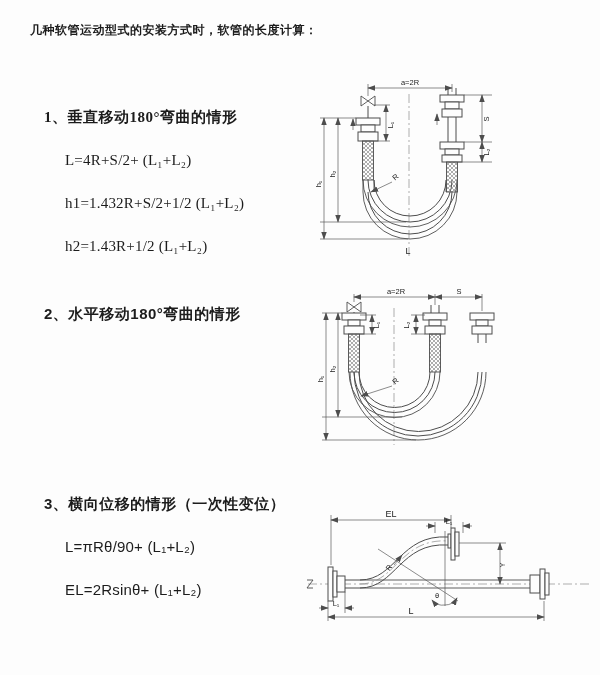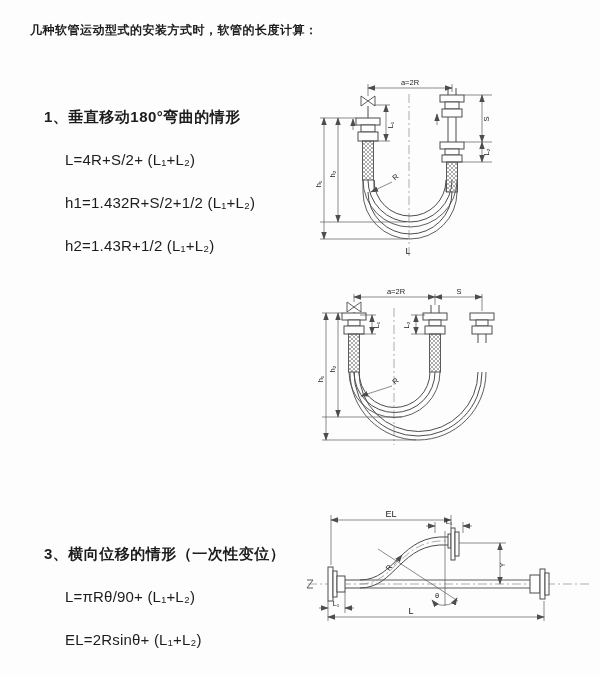--- a/index.html
+++ b/index.html
@@ -10,23 +10,23 @@
     color:#1c1c1c;
   }
   .page-title{
     position:absolute;left:30px;top:22px;
     font-size:12px;font-weight:600;letter-spacing:.5px;
   }
   .sec{position:absolute;left:44px;}
   .sec-heading{font-size:15px;font-weight:600;letter-spacing:.5px;line-height:20px;}
   .formula{font-size:15px;font-weight:500;line-height:20px;margin-top:23px;padding-left:21px;letter-spacing:.2px;}
   .formula:first-of-type{margin-top:10px;}
-  #sec1{top:107px;}
+  #sec1{top:107px;font-family:Liberation Serif, serif;}
   #sec2{top:304px;}
-  #sec3{top:544px;}
+  #sec3{top:494px;}
   .diag{position:absolute;}
   #diag1{left:312px;top:72px;}
   #diag2{left:312px;top:283px;}
   #diag3{left:298px;top:503px;}
   svg .dl{stroke:#4d4d4d;fill:none;stroke-width:1;}
   svg .dl2{stroke:#4d4d4d;fill:none;stroke-width:.9;}
   svg .dm{stroke:#5a5a5a;fill:none;stroke-width:.7;}
   svg .cl{stroke:#8a8a8a;fill:none;stroke-width:.7;stroke-dasharray:9 3 2 3;}
   svg .hz{fill:url(#hatch);stroke:#4d4d4d;stroke-width:.9;}
   svg .fl{fill:#fdfdfd;stroke:#4d4d4d;stroke-width:1;}
@@ -39,20 +39,21 @@
 <div class="page-title">几种软管运动型式的安装方式时，软管的长度计算：</div>
 
 <div class="sec" id="sec1">
   <div class="sec-heading">1、垂直移动180°弯曲的情形</div>
   <div class="formula">L=4R+S/2+ (L₁+L₂)</div>
   <div class="formula">h1=1.432R+S/2+1/2 (L₁+L₂)</div>
   <div class="formula">h2=1.43R+1/2 (L₁+L₂)</div>
 </div>
 
 <div class="sec" id="sec2">
+  <div class="sec-heading">2、水平移动180°弯曲的情形</div>
 </div>
 
 <div class="sec" id="sec3">
   <div class="sec-heading">3、横向位移的情形（一次性变位）</div>
   <div class="formula">L=πRθ/90+ (L₁+L₂)</div>
   <div class="formula">EL=2Rsinθ+ (L₁+L₂)</div>
 </div>
 
 <svg id="diag1" class="diag" width="288" height="190" viewBox="0 0 288 190">
   <defs>

